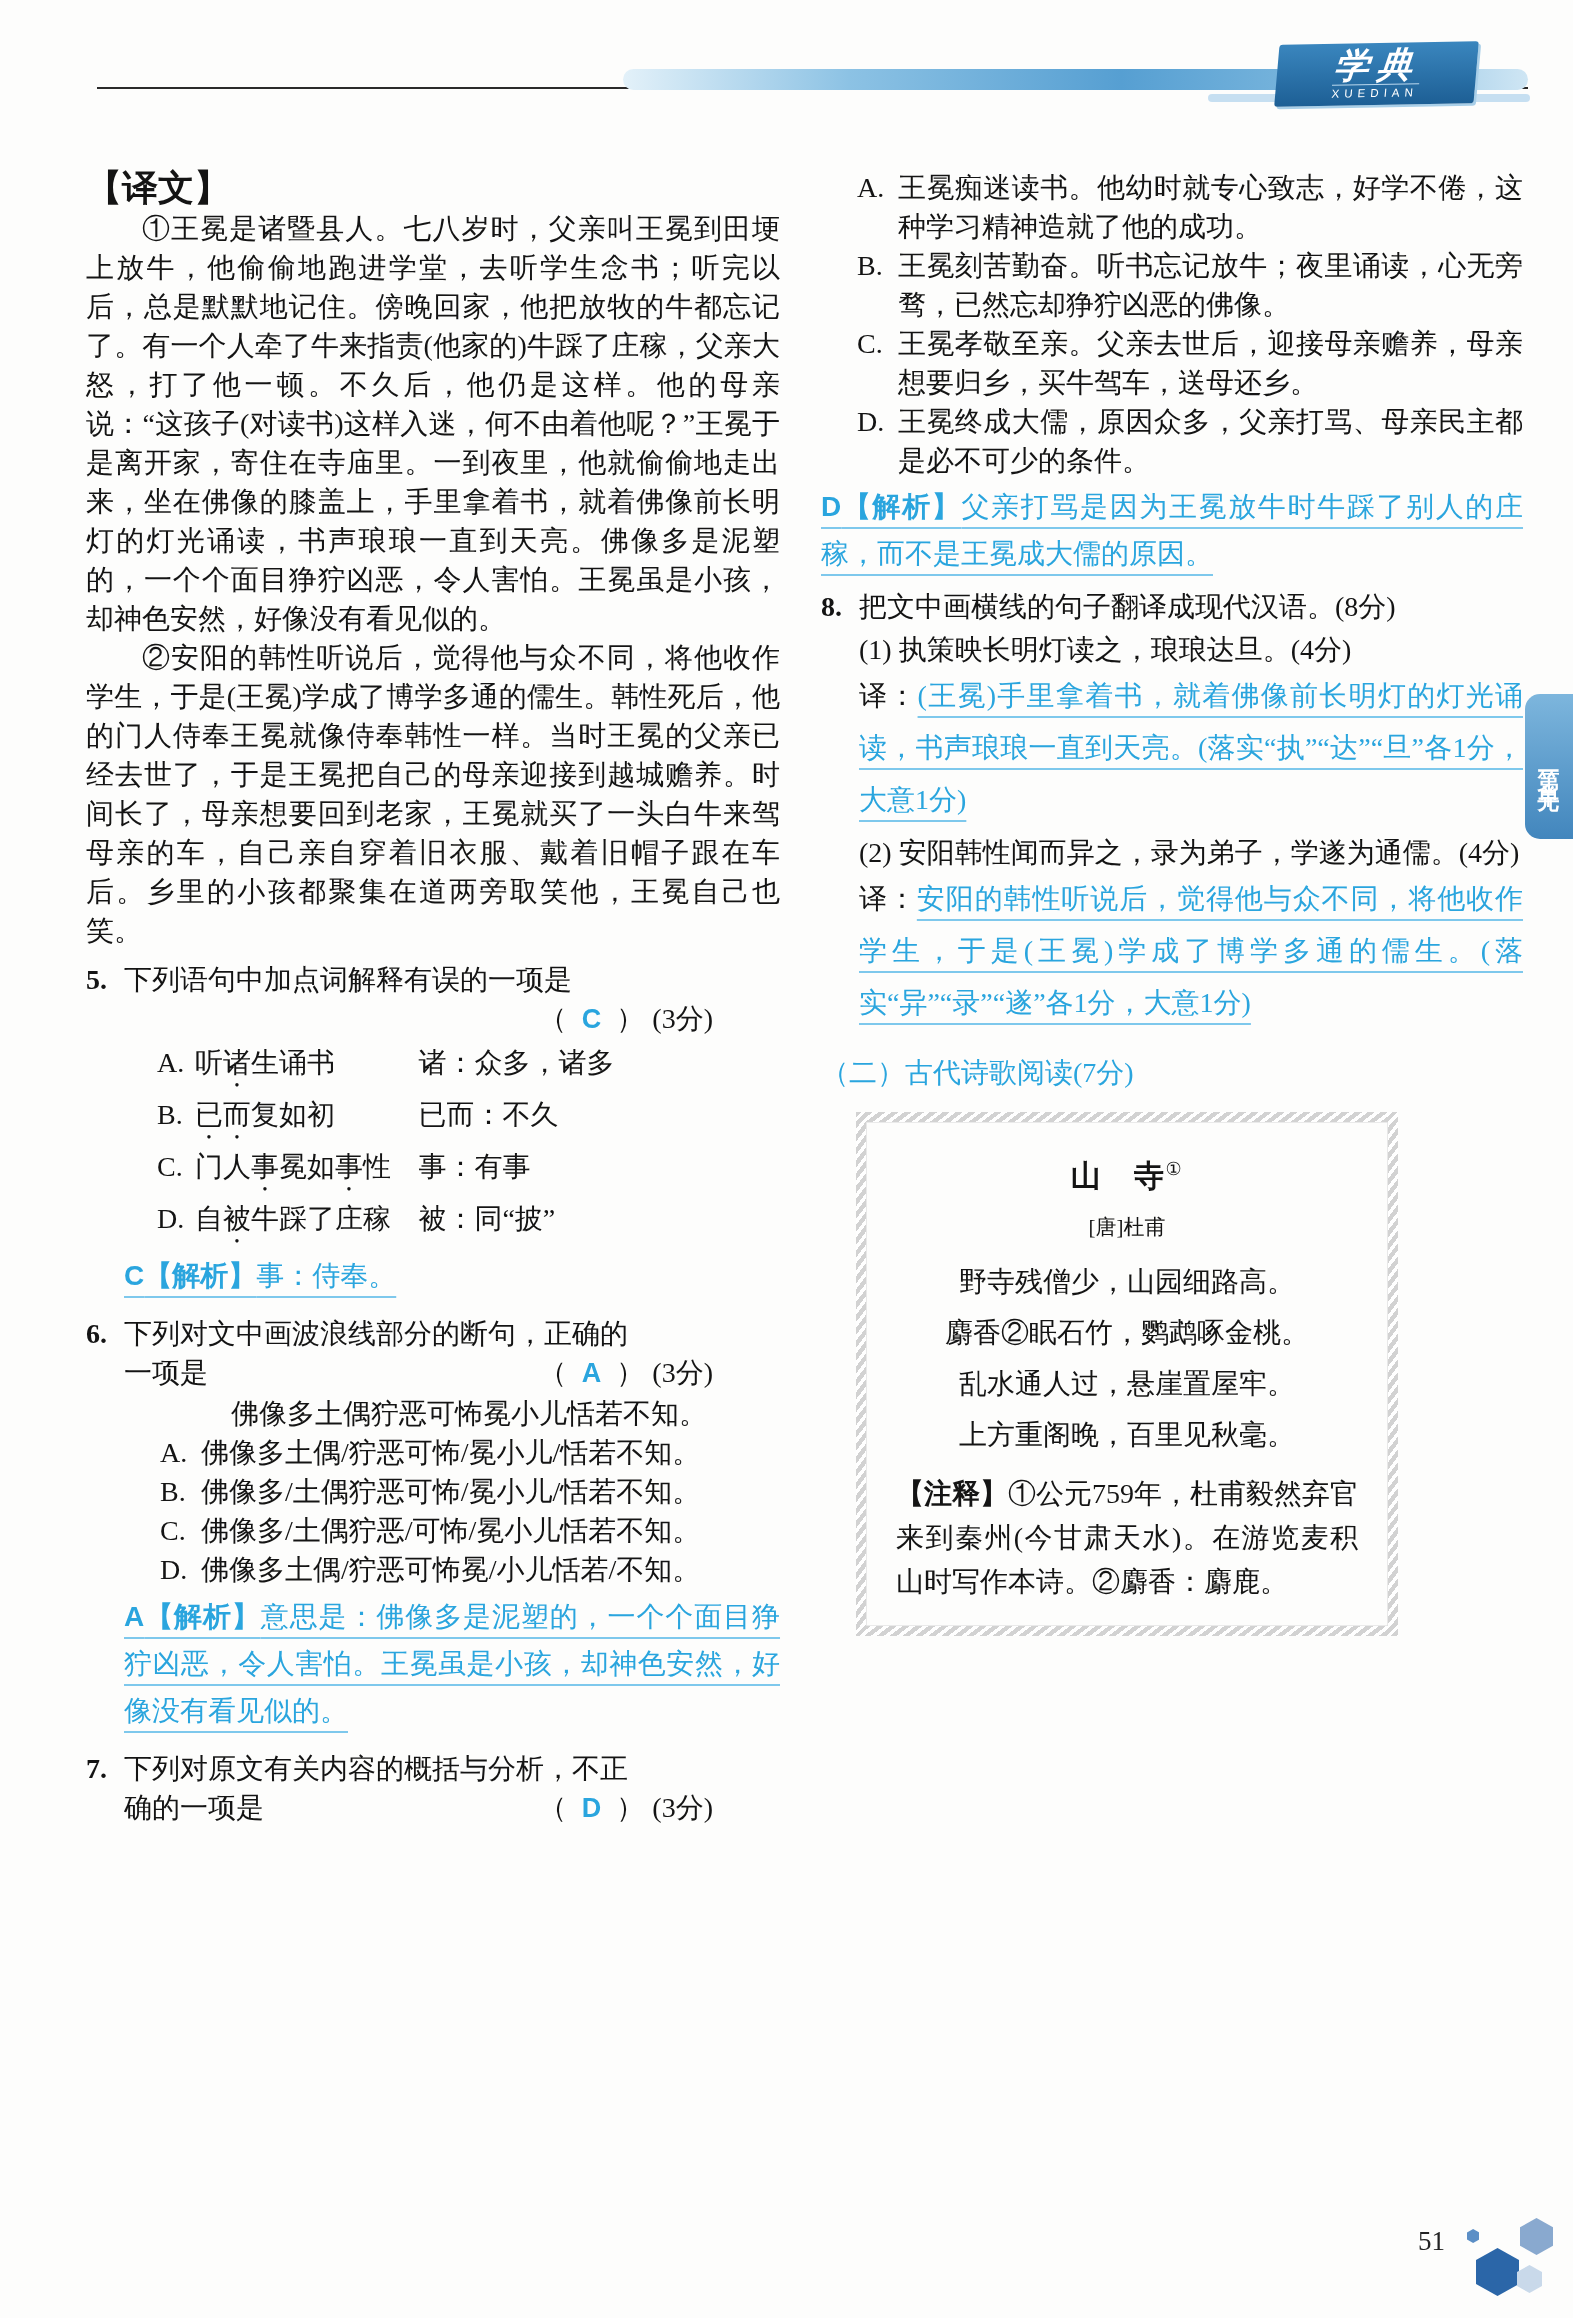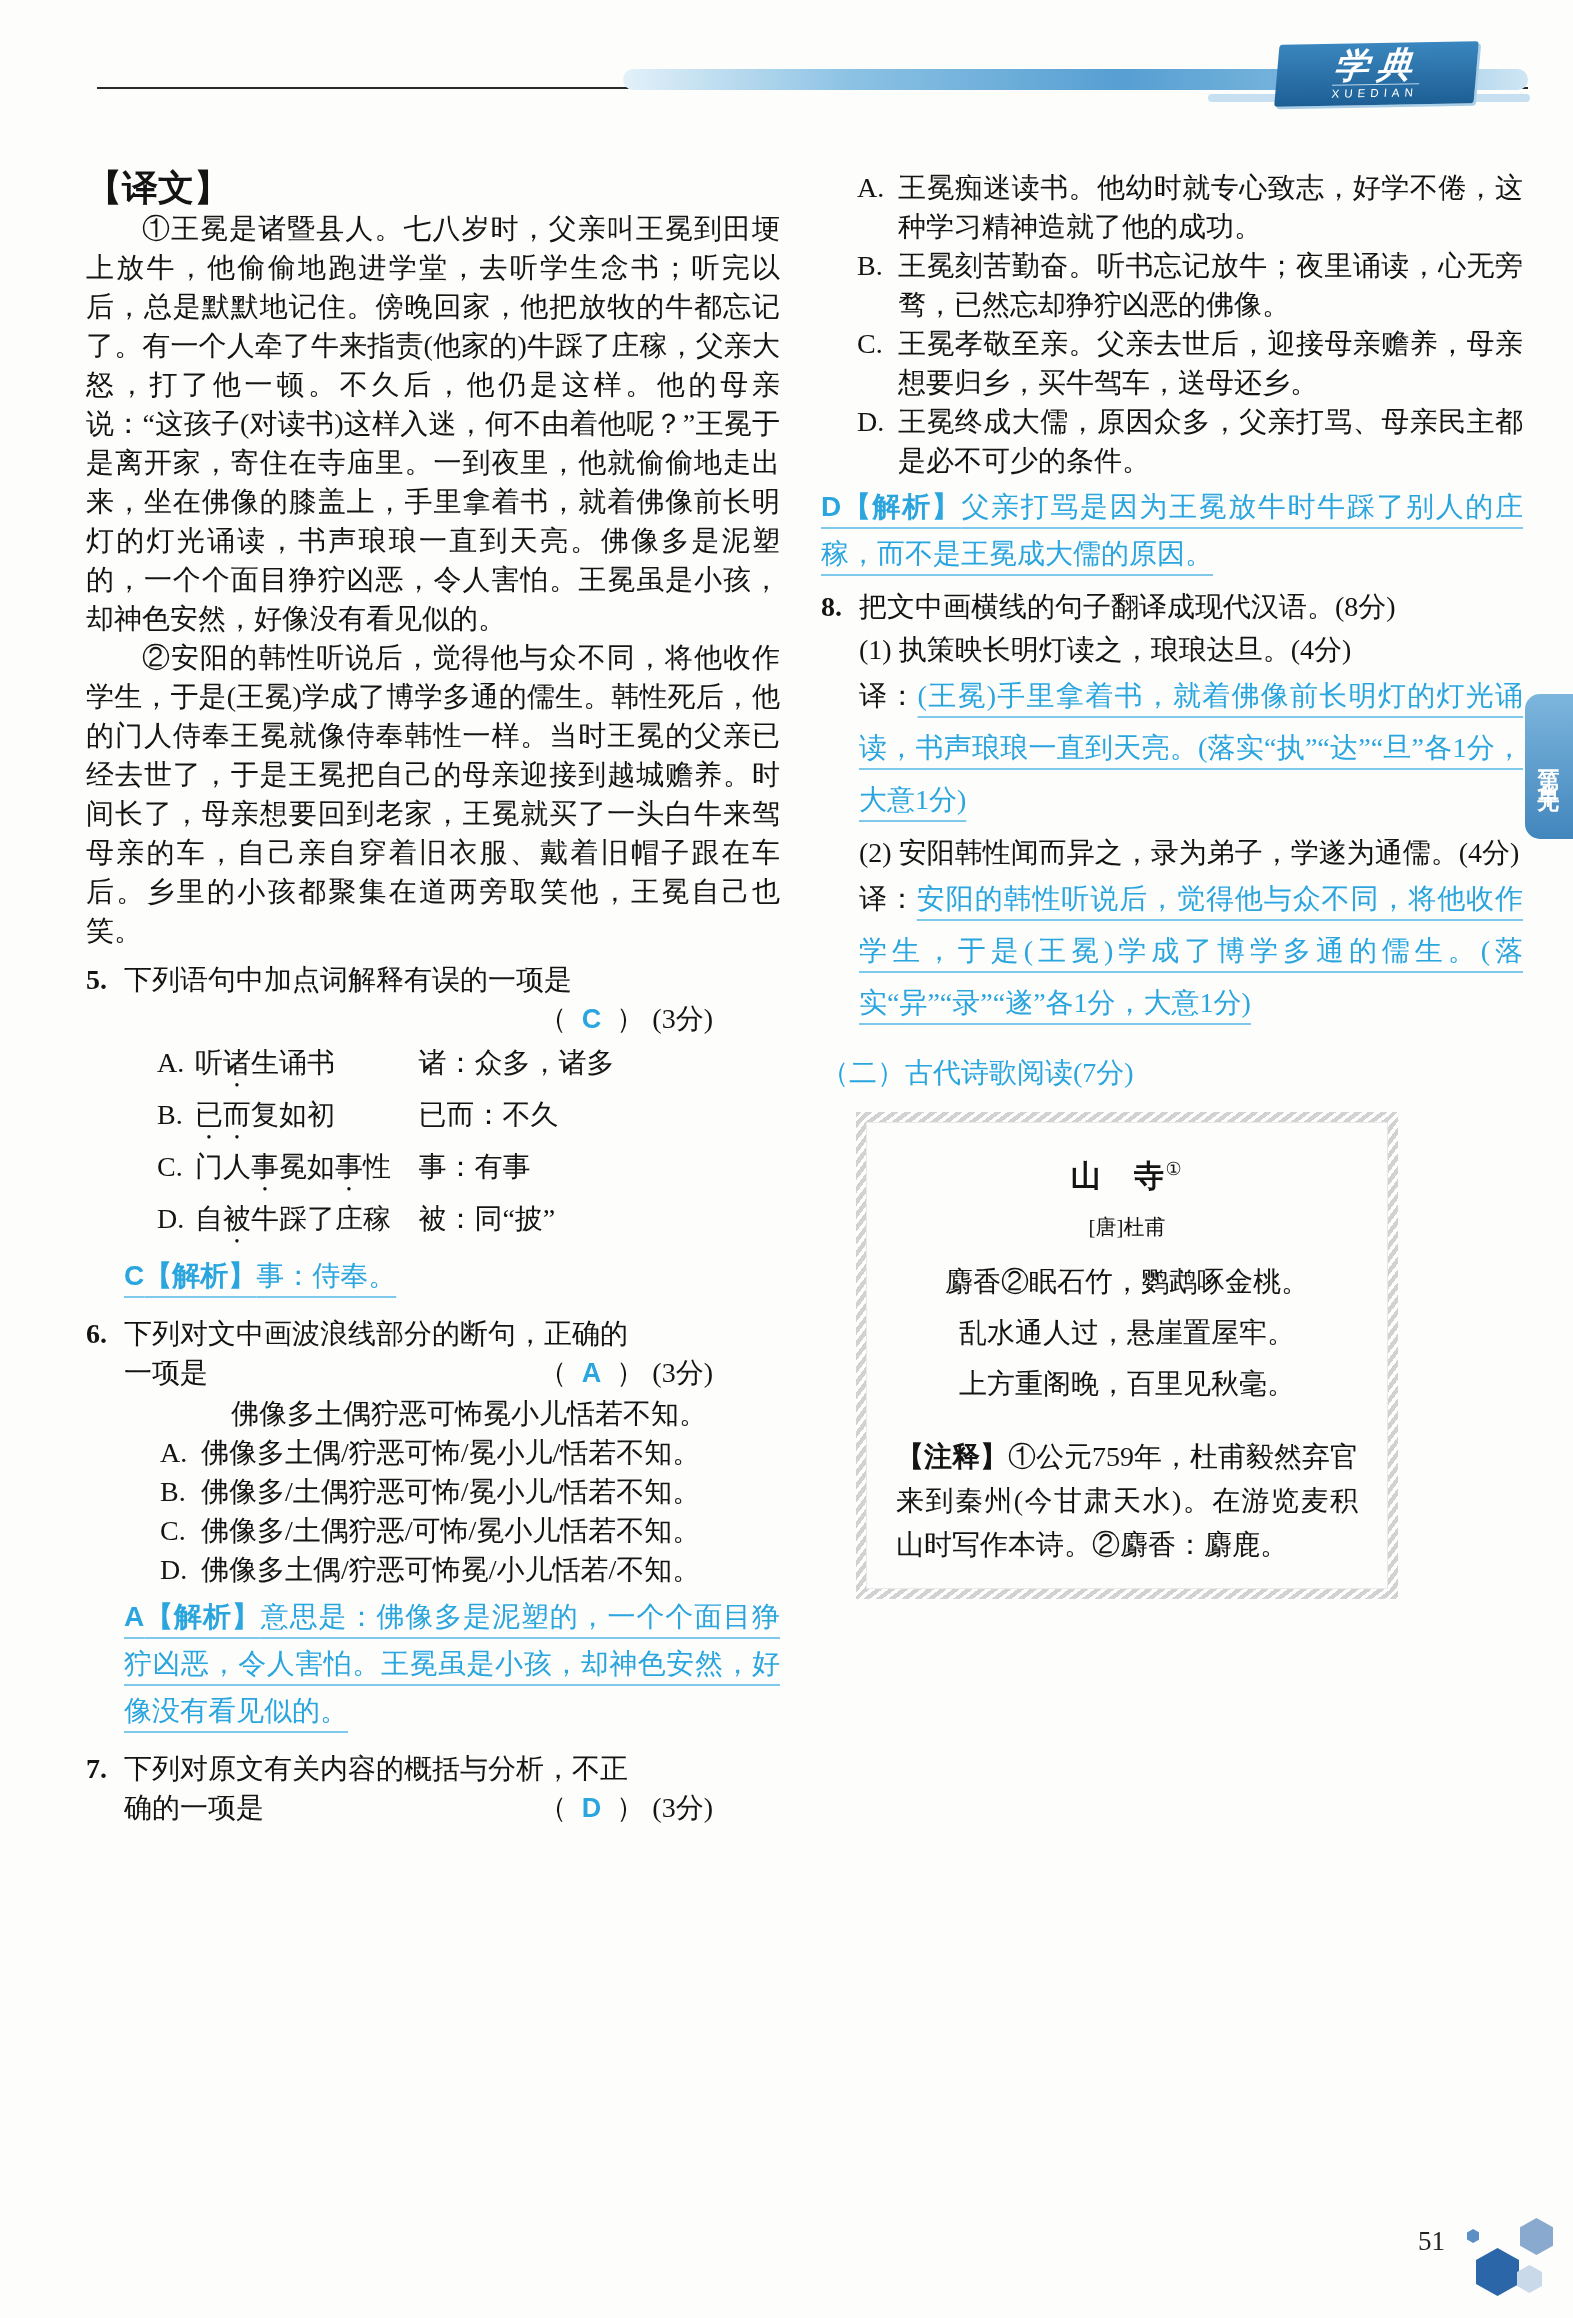--- a/index.html
+++ b/index.html
@@ -85,21 +85,21 @@
 
   
   .poem-box { width:542px; margin:18px 0 0 35px; padding:26px 30px 21.4px;
     border:10.7px solid #ccc; border-image:repeating-linear-gradient(135deg,#d2d2d2 0 5px,#ffffff 5px 9px) 13;
     box-shadow:inset 0 0 0 0.8px #e3e3e3; }
   .poem-title { text-align:center; font-size:30px; font-weight:bold; letter-spacing:1.6px; line-height:43px; }
   .poem-title .sup { font-size:18px; vertical-align:super; font-weight:normal; }
   .poem-author { text-align:center; margin-top:11.5px; font-size:21px; line-height:38px; }
   .poem-lines { margin-top:10px; }
   .poem-line { text-align:center; line-height:51px; }
-  .poem-note { margin-top:26px; line-height:44px; text-align:justify; }
+  .poem-note { margin-top:12px; line-height:44px; text-align:justify; }
   .poem-note .note-label { font-weight:bold; }
 
   
   .page-num { position:absolute; left:1418px; top:2222px; font-size:27px; color:#222; }
   .hex { position:absolute; }
   .hex-big  { left:1476px; top:2248px; width:43px; height:48px; background:#2b66a8;
     clip-path:polygon(50% 0,100% 25%,100% 75%,50% 100%,0 75%,0 25%); }
   .hex-mid  { left:1520px; top:2218px; width:33px; height:37px; background:#89a9cf;
     clip-path:polygon(50% 0,100% 25%,100% 75%,50% 100%,0 75%,0 25%); }
   .hex-small{ left:1517px; top:2265px; width:25px; height:28px; background:#c9d9ea;
@@ -294,20 +294,21 @@
 
       <div class="sec-heading">（二）古代诗歌阅读(7分)</div>
 
       <div class="poem-box">
         <div class="poem-title">
           <span>山　寺</span><span class="sup">①</span>
         </div>
         <div class="poem-author">[唐]杜甫</div>
         <div class="poem-lines">
 
+            <div class="poem-line">野寺残僧少，山园细路高。</div>
 
             <div class="poem-line">麝香②眠石竹，鹦鹉啄金桃。</div>
 
             <div class="poem-line">乱水通人过，悬崖置屋牢。</div>
 
             <div class="poem-line">上方重阁晚，百里见秋毫。</div>
           </div>
         <p class="poem-note">
           <span class="note-label">【注释】</span><span>①公元759年，杜甫毅然弃官来到秦州(今甘肃天水)。在游览麦积山时写作本诗。②麝香：麝鹿。</span>
         </p>

